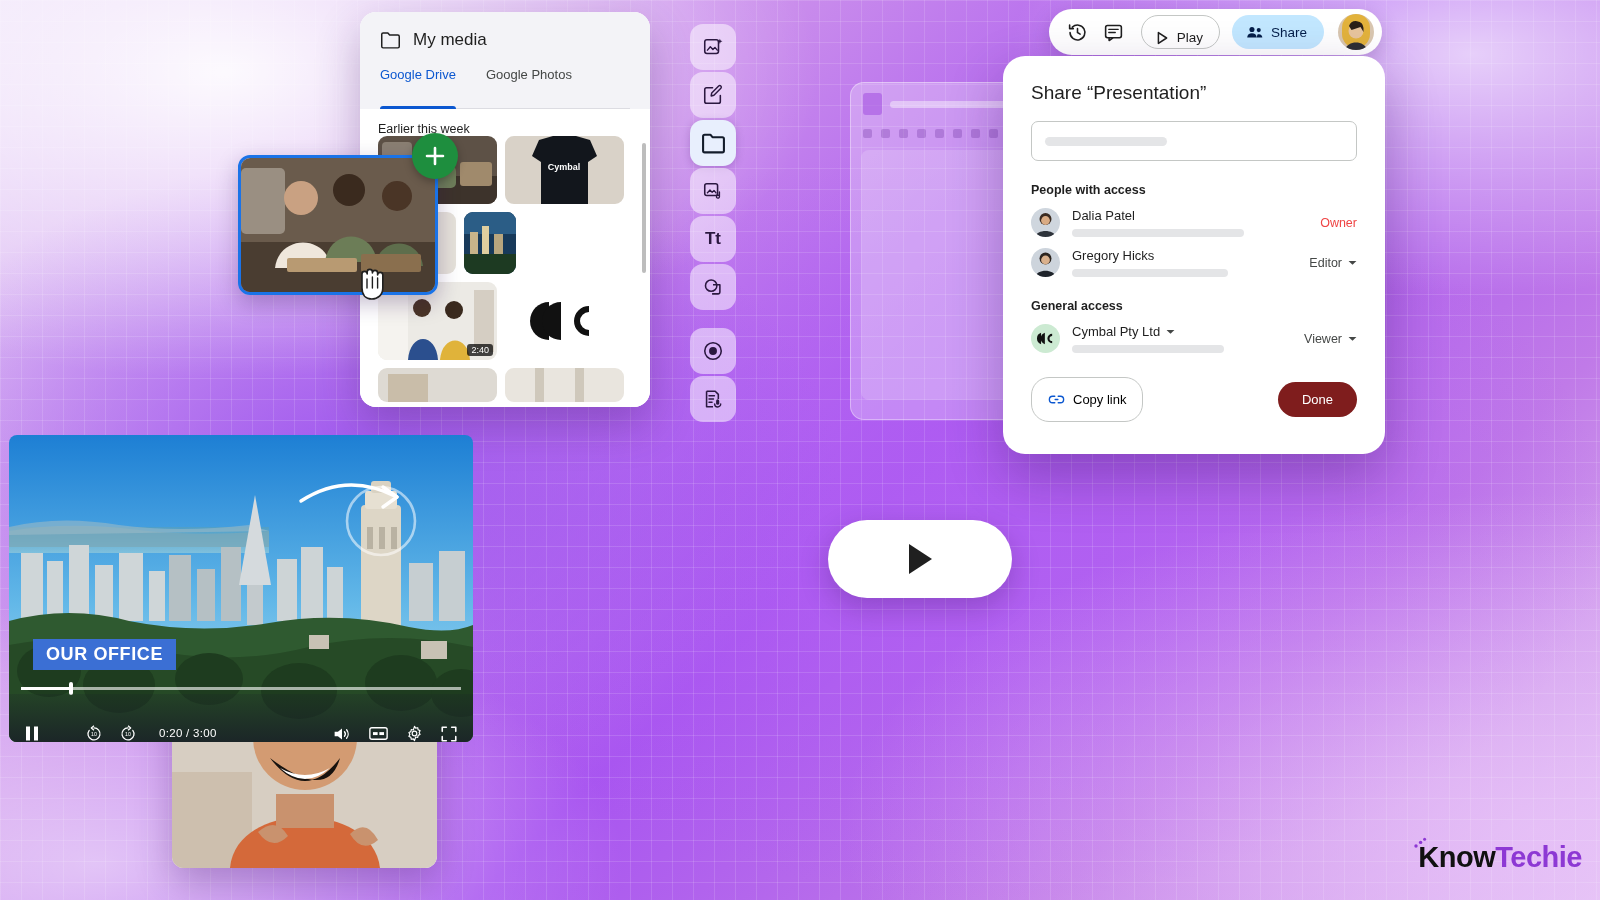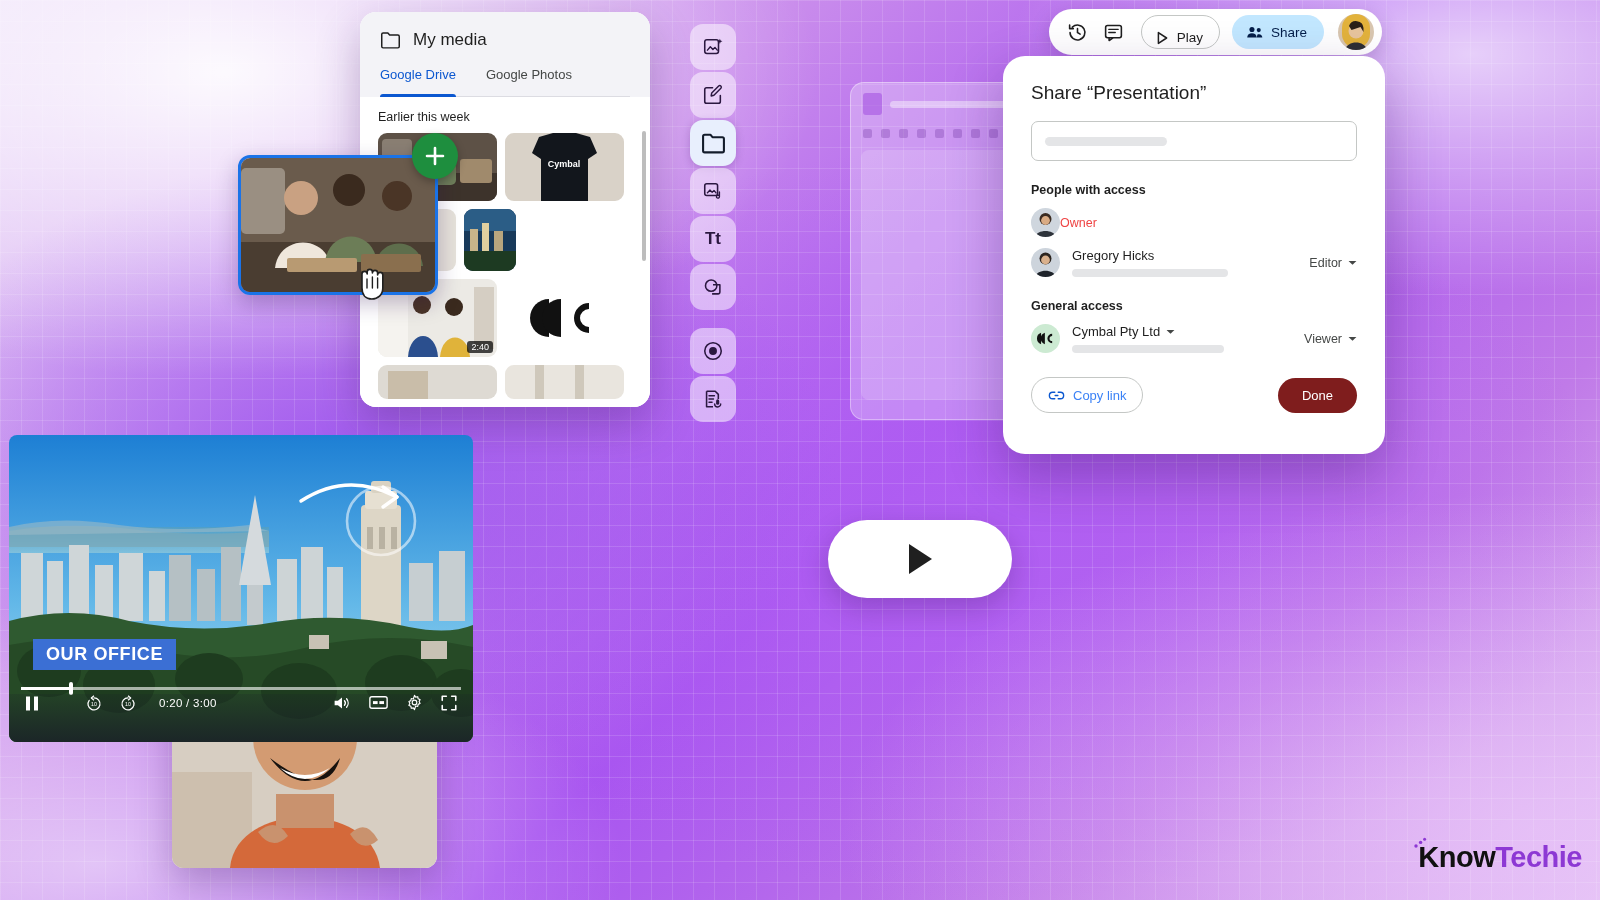--- a/index.html
+++ b/index.html
@@ -56,28 +56,28 @@
   
   #my-media {
     left: 360px; top: 12px; width: 290px; height: 395px;
     border-radius: 16px; overflow: hidden;
     box-shadow: 0 18px 44px rgba(60,20,100,0.30);
   }
   #mm-header { background: #f3f3f7; padding: 18px 20px 0; }
   #mm-title-row { display: flex; align-items: center; gap: 12px; }
   #mm-title { font-size: 17px; color: #1f1f1f; font-weight: 400; }
   #mm-tabs { display: flex; gap: 30px; margin-top: 17px; border-bottom: 1px solid #dcdce2; }
-  .mm-tab { font-size: 13px; color: #444746; padding-bottom: 14px; position: relative; }
+  .mm-tab { font-size: 13px; color: #444746; padding-bottom: 26px; position: relative; }
   .mm-tab.active { color: #0b57d0; font-weight: 500; }
   .mm-tab.active::after {
     content: ""; position: absolute; left: 0; right: 0; bottom: -1px;
     height: 3px; background: #0b57d0; border-radius: 3px 3px 0 0;
   }
   #mm-body { padding: 13px 12px 0 18px; background: #fff; height: 100%; position: relative; }
-  #mm-section-label { font-size: 12.5px; color: #1f1f1f; margin-bottom: 9px; }
+  #mm-section-label { font-size: 12.5px; color: #1f1f1f; margin-bottom: 0; }
   #mm-grid { display: flex; flex-wrap: wrap; gap: 8px; width: 246px; }
   .thumb { border-radius: 9px; overflow: hidden; position: relative; }
   .thumb .dur {
     position: absolute; right: 4px; bottom: 4px;
     background: rgba(0,0,0,0.72); color: #fff; font-size: 9px;
     padding: 1px 4px; border-radius: 3px;
   }
   #mm-scroll {
     position: absolute; right: 4px; top: 34px; width: 4px; height: 130px;
     background: #bdbdbd; border-radius: 3px;
@@ -155,22 +155,22 @@
   .sd-sub { height: 8px; background: #e4e5e7; border-radius: 5px; margin-top: 6px; }
   .sd-role { font-size: 12.5px; color: #444746; display: flex; align-items: center; gap: 6px; }
   .sd-role.owner { color: #ef4444; }
   #cy-av {
     width: 29px; height: 29px; border-radius: 50%; background: #ccead2;
     display: flex; align-items: center; justify-content: center; flex: none;
   }
   #sd-footer { display: flex; align-items: center; margin-top: 24px; }
   #copy-link {
     display: flex; align-items: center; gap: 8px;
-    border: 1px solid #c4c7c5; border-radius: 18px; height: 36px; padding: 0 16px;
-    font-size: 13px; color: #3b82f6; font-weight: 500;
+    border: 1px solid #c4c7c5; border-radius: 18px; height: 45px; padding: 0 16px;
+    font-size: 13px; color: #000000; font-weight: 500;
   }
   #done-btn {
     margin-left: auto; background: #7f1d1d; color: #fff;
     border-radius: 18px; height: 35px; padding: 0 24px;
     font-size: 13px; font-weight: 500;
     display: flex; align-items: center; justify-content: center;
   }
 
   
   #script-panel {
@@ -224,21 +224,21 @@
   #our-office {
     position: absolute; left: 24px; bottom: 72px;
     background: #3b6fd4; color: #fff; font-weight: 700; font-size: 18px;
     letter-spacing: 0.6px; padding: 5px 13px;
   }
   #vp-progress { position: absolute; left: 12px; right: 12px; bottom: 52px; height: 3px; background: rgba(255,255,255,0.62); }
   #vp-progress .filled { position: absolute; left: 0; top: 0; height: 100%; width: 11%; background: #fff; }
   #vp-progress .knob { position: absolute; left: 11%; top: -5px; width: 4px; height: 13px; background: #fff; border-radius: 2px; }
   #vp-controls {
     position: absolute; left: 0; right: 0; bottom: 0; height: 48px;
-    display: flex; align-items: flex-start; padding: 0 16px;
+    display: flex; align-items: flex-end; padding: 0 16px;
     background: linear-gradient(to top, rgba(25,30,40,0.82), rgba(25,30,40,0.18));
     color: #fff;
   }
   #vp-left { display: flex; align-items: center; gap: 16px; }
   #vp-time { font-size: 11.5px; margin-left: 6px; letter-spacing: 0.3px; }
   #vp-right { margin-left: auto; display: flex; align-items: center; gap: 18px; }
 
   
   #watermark {
     position: absolute; right: 18px; bottom: 26px;
@@ -535,20 +535,24 @@
   <div class="sd-section">People with access</div>
 
   <div class="sd-row">
     <div class="sd-av">
       <svg width="29" height="29" viewBox="0 0 29 29">
           <rect width="29" height="29" fill="#cfd6de"></rect>
           <circle cx="14.5" cy="11" r="6" fill="#3a2b22"></circle>
           <circle cx="14.5" cy="12.5" r="4.4" fill="#d9ab84"></circle>
           <path d="M4 29 C6 21 23 21 25 29Z" fill="#2e333a"></path>
         </svg>
+    </div>
+    <div class="sd-info">
+      <div class="sd-name">Dalia Patel</div>
+      <div class="sd-sub" style="width:172px"></div>
     </div>
     <div class="sd-role owner">Owner</div>
   </div>
 
   <div class="sd-row">
     <div class="sd-av">
       <svg width="29" height="29" viewBox="0 0 29 29">
           <rect width="29" height="29" fill="#cdd4dc"></rect>
           <circle cx="14.5" cy="10.6" r="6" fill="#2c2520"></circle>
           <circle cx="14.5" cy="12" r="4.4" fill="#d9b08c"></circle>

